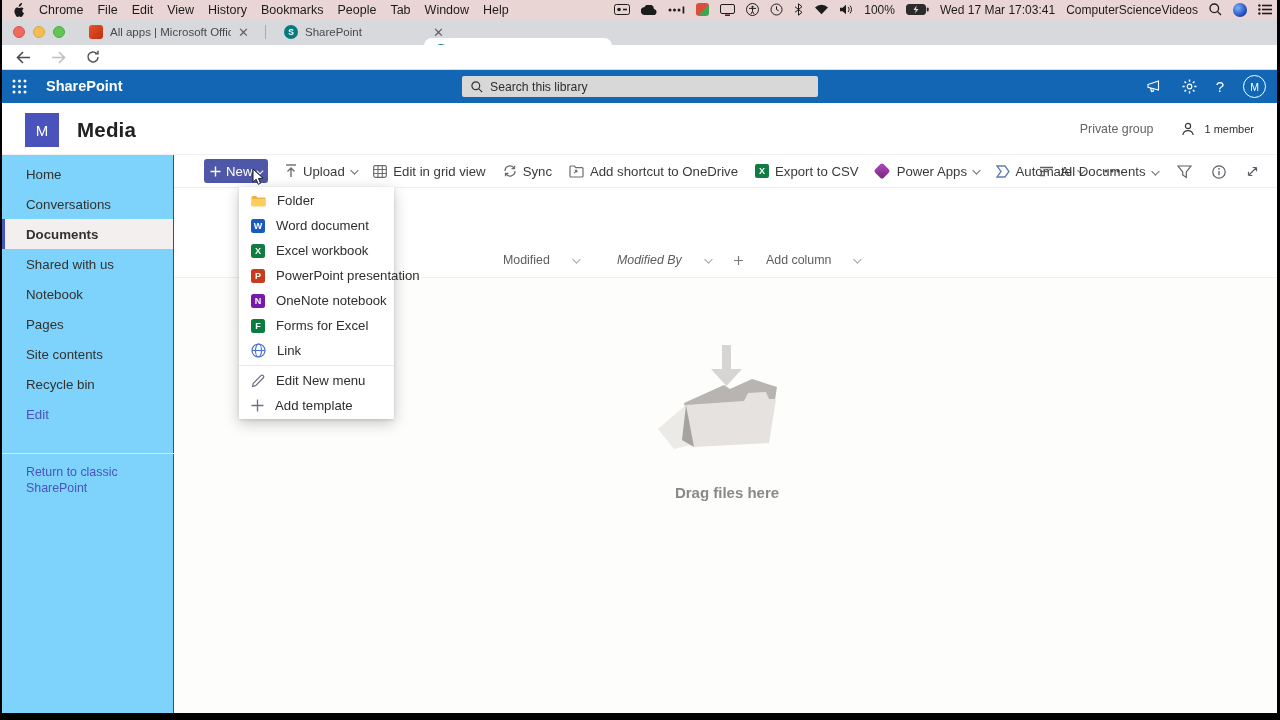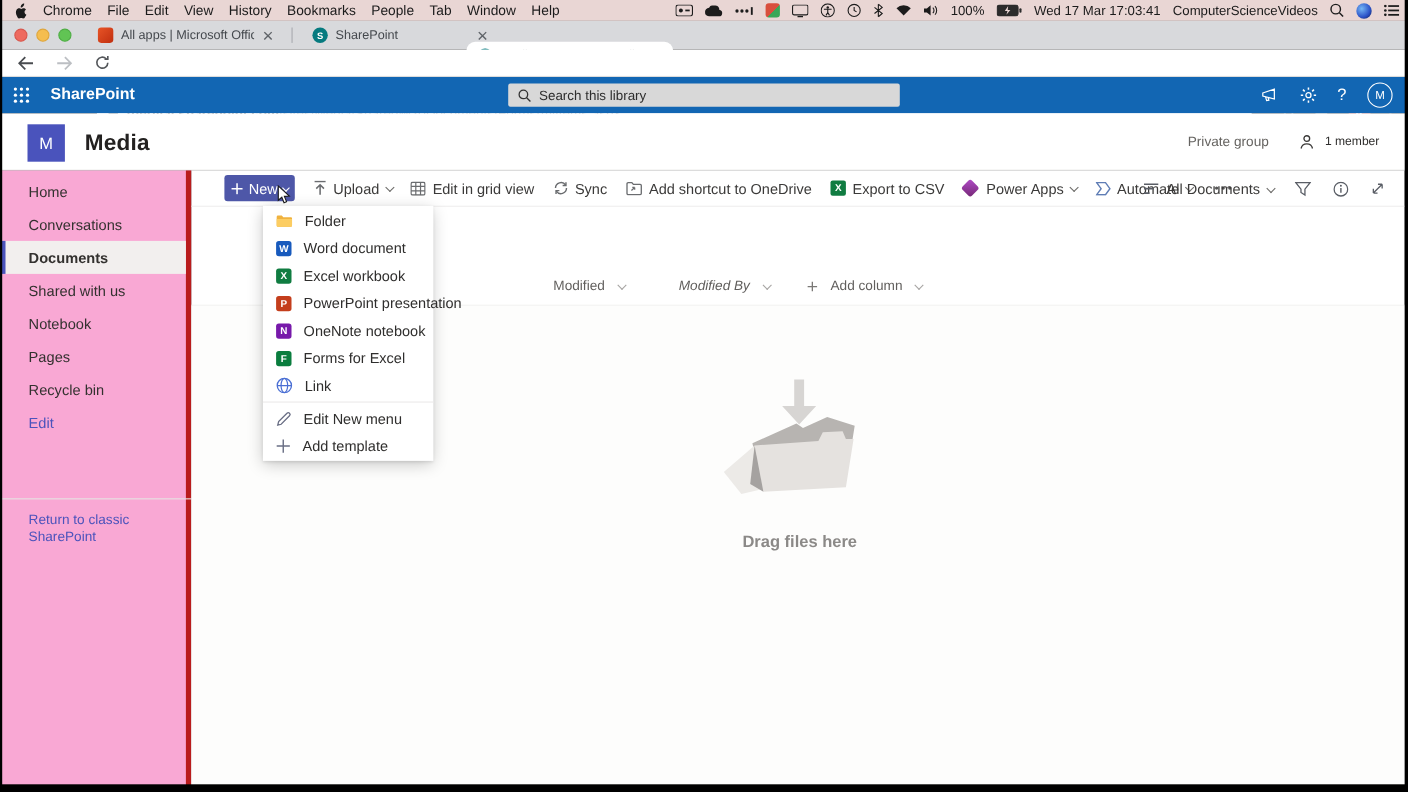--- a/index.html
+++ b/index.html
@@ -74,22 +74,22 @@
   #site-logo { position:absolute; left:25px; top:10px; width:34px; height:34px;
     background:#4a53bc; color:#fff; font-size:15px; display:flex; align-items:center;
     justify-content:center; }
   #site-title { position:absolute; left:77px; top:15px; font-size:20.5px; font-weight:700;
     color:#232120; letter-spacing:.2px; }
   #site-right { position:absolute; right:26px; top:0; height:52px; gap:9px; }
   #privacy { color:#666461; font-size:12.4px; margin-right:19px; }
   #membership { color:#2f2e2d; font-size:11px; }
 
   
-  #sidebar { left:0; top:155px; width:174px; height:565px; background:#f9a8d4;
-    border-right:5px solid #b91c1c; }
+  #sidebar { left:0; top:155px; width:174px; height:565px; background:#7dd3fc;
+    border-right:1px solid #b91c1c; }
   #sidebar ul { list-style:none; padding-top:4px; }
   #sidebar li { position:relative; height:30px; display:flex; align-items:center;
     padding-left:26px; font-size:13.3px; color:#33312f; cursor:pointer; }
   #sidebar li.selected { background:#f2efee; font-weight:700; }
   #sidebar li.selected::before { content:""; position:absolute; left:0; top:0; bottom:0;
     width:5px; background:#4a53bc; }
   #sidebar li.link { color:#4b53bc; }
   #sidebar-divider { position:absolute; left:0; top:298px; width:174px; height:1px;
     background:#e5e4e3; }
   #classic-link { position:absolute; left:26px; top:309px; width:118px; font-size:12.4px;
@@ -110,21 +110,21 @@
   .xl-sq { width:14px; height:14px; border-radius:2px; background:#107c41; color:#fff;
     font-size:9px; font-weight:700; display:flex; align-items:center; justify-content:center; }
   .pa-ic { width:12px; height:12px; transform:rotate(45deg); border-radius:2.5px;
     background:linear-gradient(135deg,#b14bc8,#742774); }
   #toolbar-right { position:absolute; right:18px; top:0; height:33px; gap:20px;
     font-size:13.2px; color:#3b3a39; }
 
   
   #listheader { position:absolute; left:0; top:98px; width:100%; height:24px;
     font-size:12.4px; color:#605e5c; }
-  #listheader .col { position:absolute; display:flex; align-items:center; gap:12px;
+  #listheader .col { position:absolute; display:flex; align-items:center; gap:23px;
     cursor:pointer; }
   #listheader .chev { border-color:#a7a5a3; }
   #col-modified { left:329px; }
   #col-modifiedby { left:443px;font-style:italic; }
   #col-addcolumn { left:560px; }
   #header-line { position:absolute; left:0; top:122px; width:100%; height:1px; background:#f1f0ef; }
   #list-bg { position:absolute; left:0; top:123px; width:100%; bottom:0; background:#fdfdfc; }
 
   
   #empty-folder { position:absolute; left:478px; top:188px; }
@@ -399,20 +399,23 @@
     <li>
         <span>Shared with us</span>
       </li>
     <li>
         <span>Notebook</span>
       </li>
     <li>
         <span>Pages</span>
       </li>
     <li>
+        <span>Site contents</span>
+      </li>
+    <li>
         <span>Recycle bin</span>
       </li>
     <li class="link">
         <span>Edit</span>
       </li>
   </ul>
   <div id="sidebar-divider"></div>
   <div id="classic-link">Return to classic SharePoint</div>
 </div>
 

